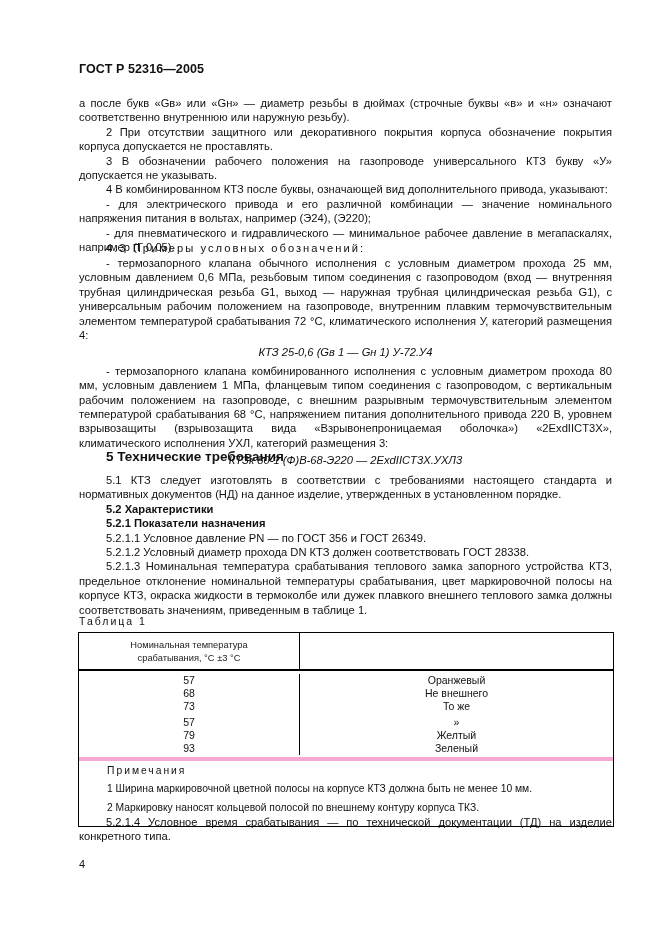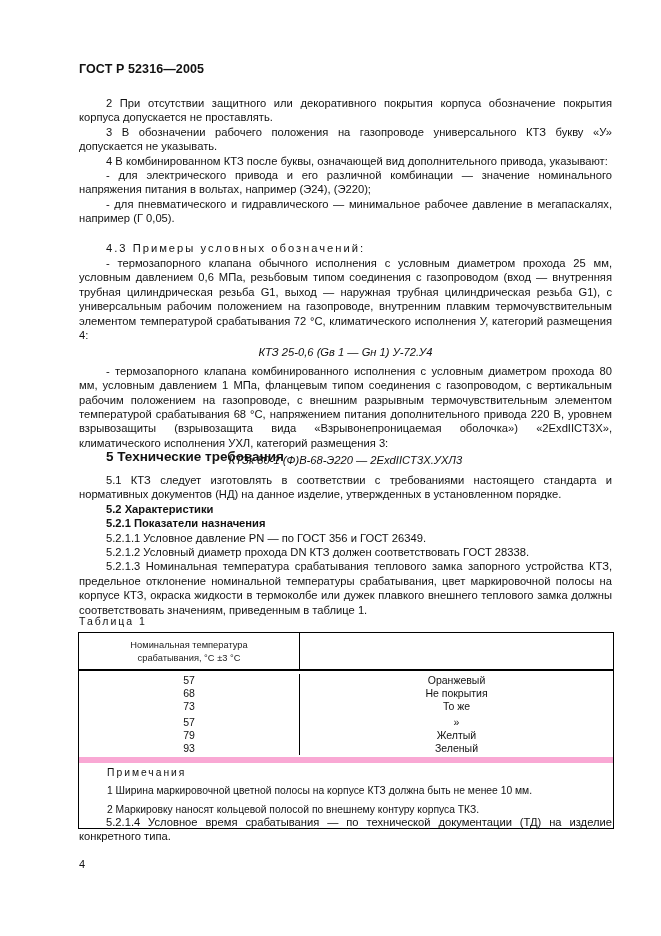--- a/index.html
+++ b/index.html
@@ -76,21 +76,21 @@
       text-align: center;
     }
     .tbl-head .c1, .tbl-head .c2 {
       padding-top: 6px;
       line-height: 12.5px;
       font-size: 9.3px;
       color: #222;
     }
     .tbl-body {
       display: flex;
-      border-bottom: 6px solid #f9a8d4;
+      border-bottom: 4px solid #f9a8d4;
       padding: 3px 0 2px 0;
     }
     .tbl-body .cell-line {
       font-size: 10.5px;
       line-height: 13px;
       height: 13px;
     }
     .tbl-body .cell-line.gap { margin-top: 3px; }
     .tbl-notes {
       padding: 3px 0 4px 28px;
@@ -113,20 +113,21 @@
       top: 858px;
       font-size: 11px;
     }
   </style>
 </head>
 <body>
 
 <div class="doc-header">ГОСТ Р 52316—2005</div>
 
 <div class="block1">
+  <p class="p">а после букв «Gв» или «Gн» — диаметр резьбы в дюймах (строчные буквы «в» и «н» означают соответственно внутреннюю или наружную резьбу).</p>
   <p class="p indent">2  При отсутствии защитного или декоративного покрытия корпуса обозначение покрытия корпуса допускается не проставлять.</p>
   <p class="p indent">3  В обозначении рабочего положения на газопроводе универсального КТЗ букву «У» допускается не указывать.</p>
   <p class="p indent">4  В комбинированном КТЗ после буквы, означающей вид дополнительного привода, указывают:</p>
   <p class="p indent">- для электрического привода и его различной комбинации — значение номинального напряжения питания в вольтах, например (Э24), (Э220);</p>
   <p class="p indent">- для пневматического и  гидравлического — минимальное рабочее давление в мегапаскалях, например (Г 0,05).</p>
 </div>
 
 <div class="block2">
   <p class="p indent spaced" style="line-height:15px;">4.3 Примеры условных обозначений:</p>
   <p class="p indent">- термозапорного клапана обычного исполнения с условным диаметром прохода 25 мм, условным давлением 0,6 МПа, резьбовым типом соединения с газопроводом (вход — внутренняя трубная цилиндрическая резьба G1, выход — наружная трубная цилиндрическая резьба G1), с универсальным рабочим положением на газопроводе, внутренним плавким термочувствительным элементом температурой срабатывания 72 °С, климатического исполнения У, категорий размещения 4:</p>
@@ -155,21 +156,21 @@
     <div class="c1">
       <div class="cell-line">57</div>
       <div class="cell-line">68</div>
       <div class="cell-line">73</div>
       <div class="cell-line gap">57</div>
       <div class="cell-line">79</div>
       <div class="cell-line">93</div>
     </div>
     <div class="c2">
       <div class="cell-line">Оранжевый</div>
-      <div class="cell-line">Не покрытия</div>
+      <div class="cell-line">Не внешнего</div>
       <div class="cell-line">То же</div>
       <div class="cell-line gap">»</div>
       <div class="cell-line">Желтый</div>
       <div class="cell-line">Зеленый</div>
     </div>
   </div>
   <div class="tbl-notes">
     <div class="notes-title">Примечания</div>
     <div class="note">1  Ширина маркировочной цветной полосы на корпусе КТЗ должна быть не менее 10 мм.</div>
     <div class="note">2  Маркировку наносят кольцевой полосой по внешнему контуру корпуса ТКЗ.</div>

